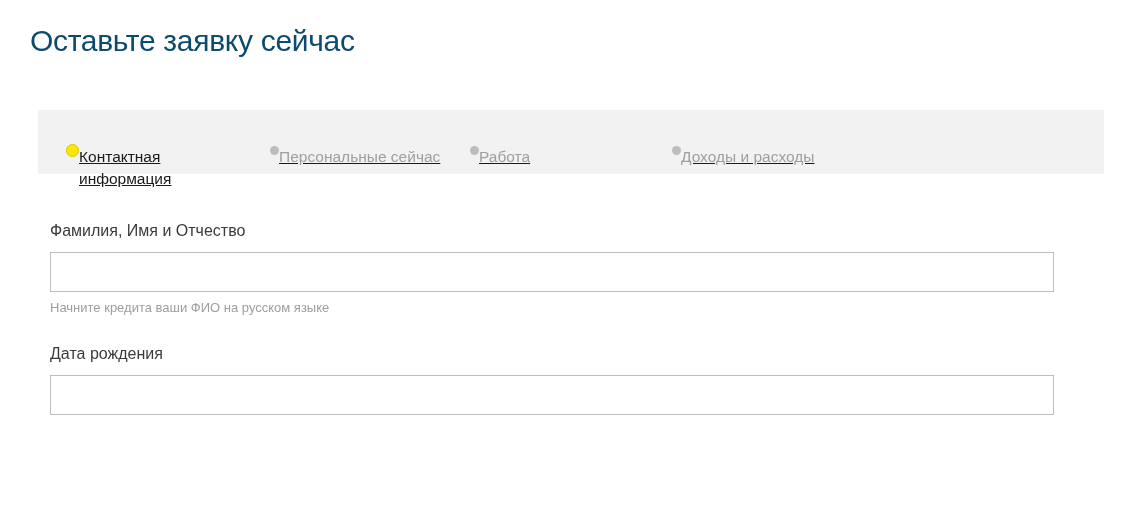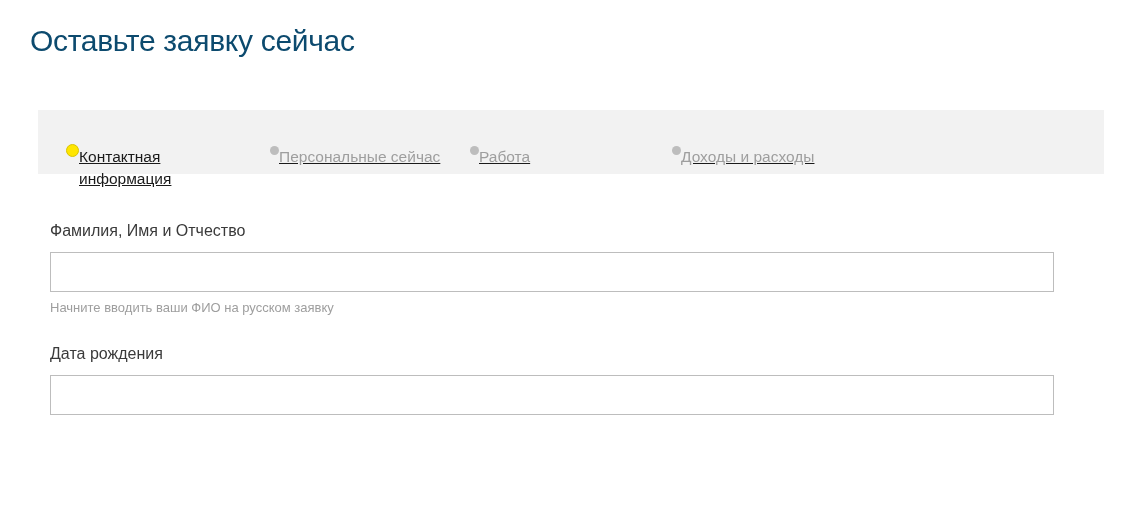--- a/index.html
+++ b/index.html
@@ -134,21 +134,21 @@
         <span class="step-dot"></span>
         <span class="step-label">Доходы и расходы</span>
       </div>
     </div>
   </div>
 
   <div class="form-area">
     <div class="form-group">
       <label class="form-label">Фамилия, Имя и Отчество</label>
       <input type="text" class="form-input" value="" style="">
-      <div class="form-hint">Начните вводить ваши ФИО на русском заявку</div>
+      <div class="form-hint">Начните кредита ваши ФИО на русском языке</div>
     </div>
 
     <div class="form-group">
       <label class="form-label">Дата рождения</label>
       <input type="text" class="form-input" value="" style="">
     </div>
   </div>
 </div>
 
 </body></html>

